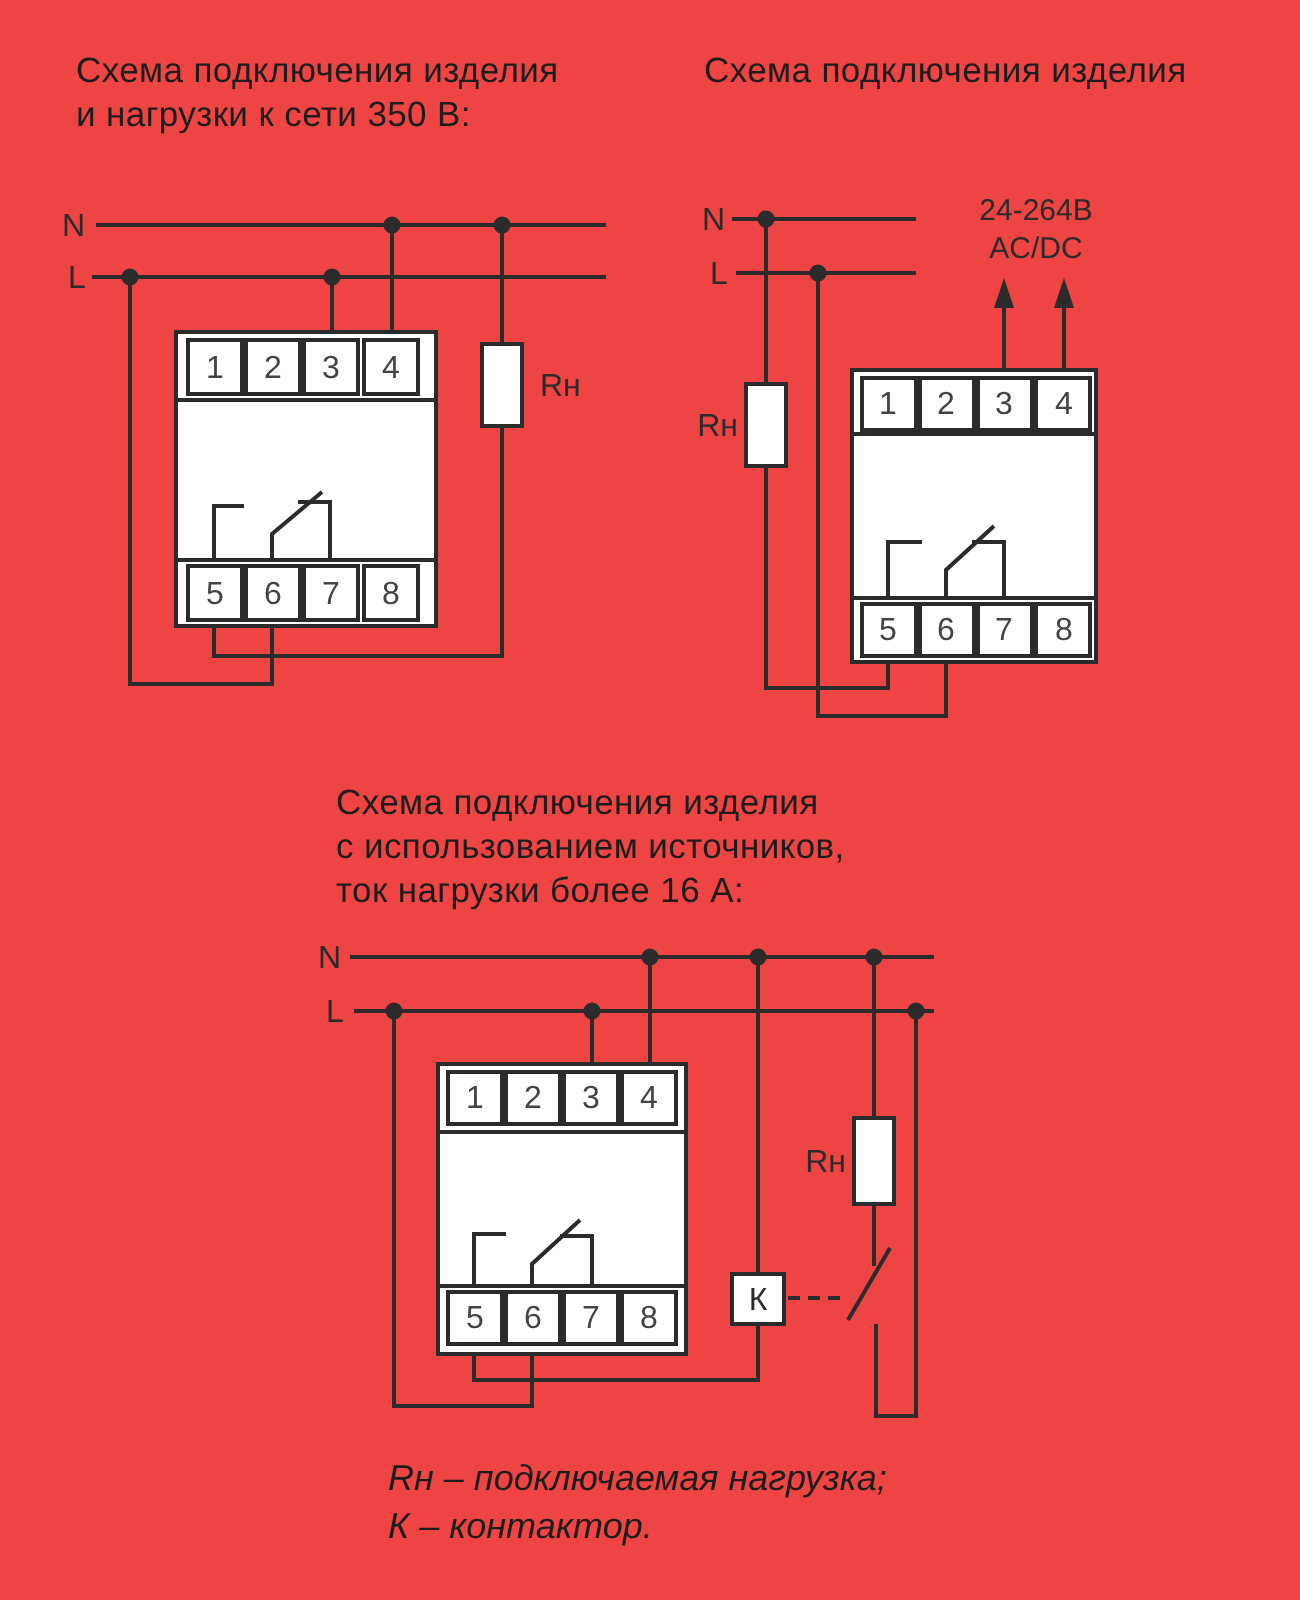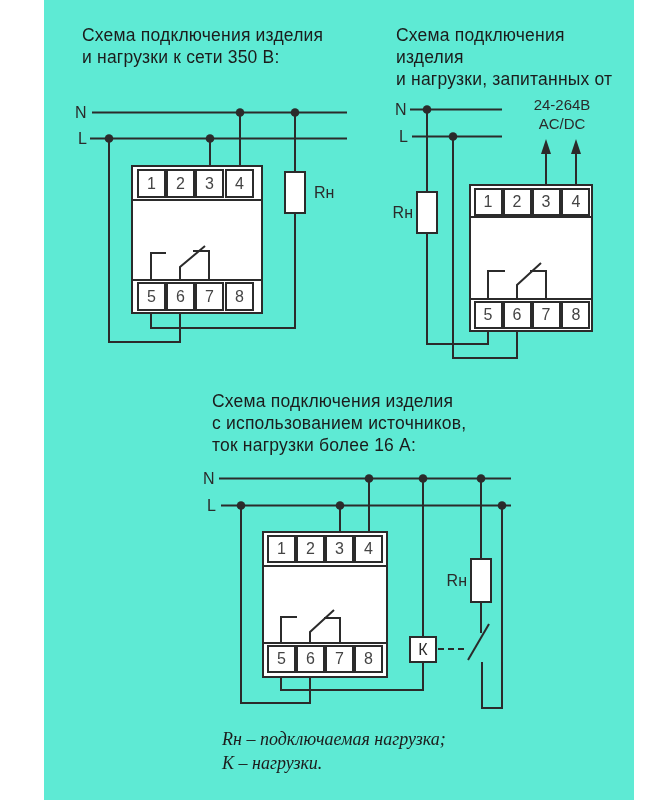--- a/index.html
+++ b/index.html
@@ -1,17 +1,17 @@
 <!DOCTYPE html>
 <html><head>
 <meta charset="utf-8">
 <style>
   html,body{margin:0;padding:0;background:#ffffff;}
-  .canvas{position:relative;width:590px;height:800px;background:#5eead4;overflow:hidden;
-          font-family:"Liberation Sans",sans-serif;margin-left:44px;}
+  .canvas{position:relative;width:650px;height:800px;background:#ef4444;overflow:hidden;
+          font-family:"Liberation Sans",sans-serif;}
   svg.schem{position:absolute;left:0;top:0;}
   .title{position:absolute;color:#1c1c1c;font-size:17.5px;line-height:22px;letter-spacing:.2px;}
   .legend{position:absolute;color:#1c1c1c;font-size:18px;line-height:24px;font-style:italic;}
   .wire{stroke:#2b2b2b;stroke-width:2;fill:none;}
   .wire-dashed{stroke:#2b2b2b;stroke-width:2;fill:none;stroke-dasharray:6 4;}
   .boxline{stroke:#2b2b2b;stroke-width:2;fill:#ffffff;}
   .dot{fill:#2b2b2b;stroke:none;}
   .ah{fill:#2b2b2b;stroke:none;}
   text{font-family:"Liberation Sans",sans-serif;}
   .lbl{font-size:16px;fill:#2b2b2b;}
@@ -22,21 +22,20 @@
 <body>
 
 <div class="canvas">
 
   <div class="title" style="left:38px;top:24px;">
     <div>Схема подключения изделия</div>
     <div>и нагрузки к сети 350 В:</div>
   </div>
   <div class="title" style="left:352px;top:24px;">
     <div>Схема подключения изделия</div>
-    <div>и нагрузки, запитанных от</div>
   </div>
   <div class="title" style="left:168px;top:390px;">
     <div>Схема подключения изделия</div>
     <div>с использованием источников,</div>
     <div>ток нагрузки более 16 А:</div>
   </div>
 
   <svg class="schem" width="650" height="800" viewBox="0 0 650 800">
 
     <g>
@@ -166,18 +165,18 @@
       <path class="wire" d="M437,478.5 V559"></path>
       <rect class="boxline" x="427" y="559" width="20" height="43"></rect>
       <text class="lbl" x="423" y="586" text-anchor="end">Rн</text>
       <path class="wire" d="M437,602 V633"></path>
       <path class="wire" d="M424,660 L445,624"></path>
       <path class="wire-dashed" d="M394,649 H421"></path>
       <path class="wire" d="M438,662 V708 H458 V505.5"></path>
     </g>
   </svg>
 
-  <div class="legend" style="left:178px;top:727px;font-family:Liberation Serif, serif;">
+  <div class="legend" style="left:194px;top:727px;">
     <div>Rн – подключаемая нагрузка;</div>
-    <div>К – нагрузки.</div>
+    <div>К – контактор.</div>
   </div>
 
 </div>
 
 </body></html>

